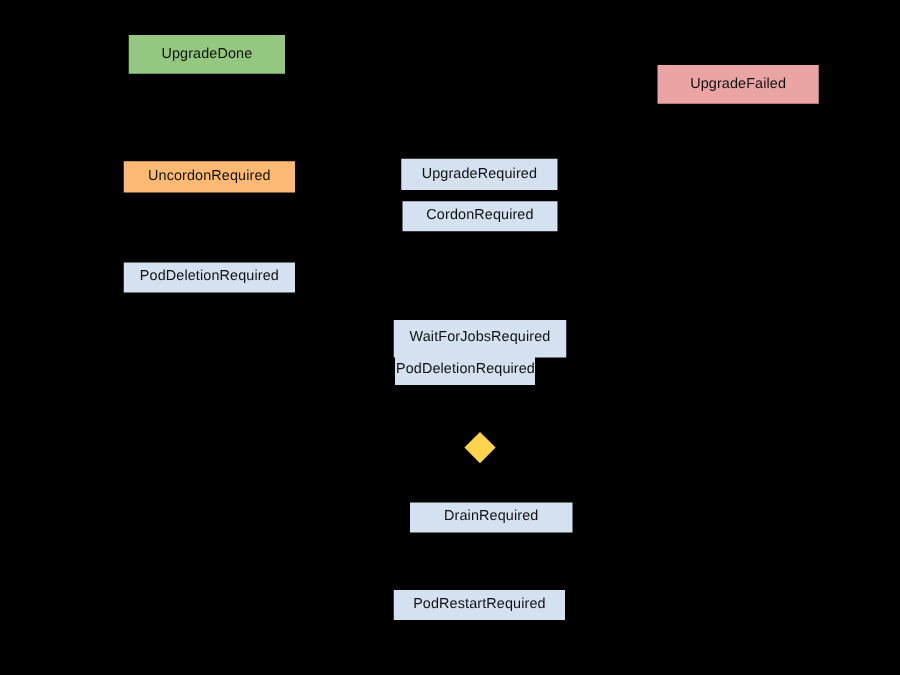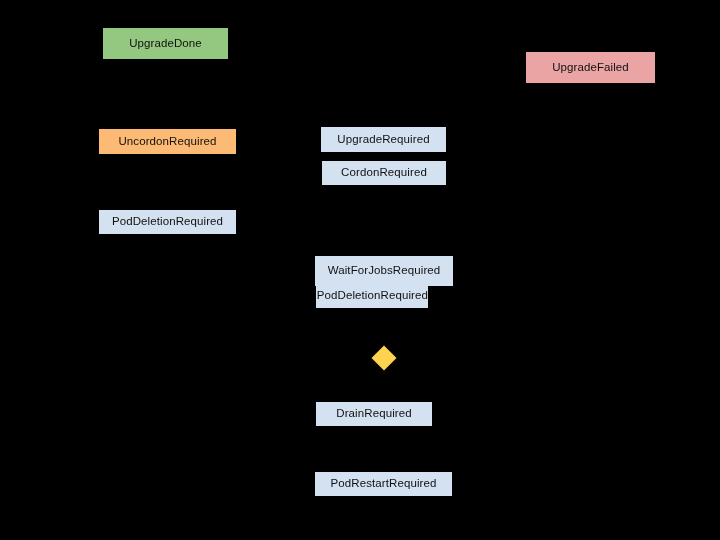--- a/index.html
+++ b/index.html
@@ -82,21 +82,21 @@
   <div class="node" style="left:316px; top:284px; width:112px; height:24px; background:#d4e1f1;justify-content:flex-end;">
     <span class="node-label">PodDeletionRequired</span>
   </div>
 
   <div class="diamond" style="left:371px; top:345px; width:26px; height:26px;">
     <svg width="26" height="26" viewBox="0 0 26 26" aria-hidden="true">
       <polygon points="13,0.5 25.5,13 13,25.5 0.5,13" fill="#ffd34d"></polygon>
     </svg>
   </div>
 
-  <div class="node" style="left:316px; top:402px; width:116px; height:24px; background:#d4e1f1;">
+  <div class="node" style="left:328px; top:402px; width:130px; height:24px; background:#d4e1f1;">
     <span class="node-label">DrainRequired</span>
   </div>
 
   <div class="node" style="left:315px; top:472px; width:137px; height:24px; background:#d4e1f1;">
     <span class="node-label">PodRestartRequired</span>
   </div>
 
 </div>
 
 </body></html>

